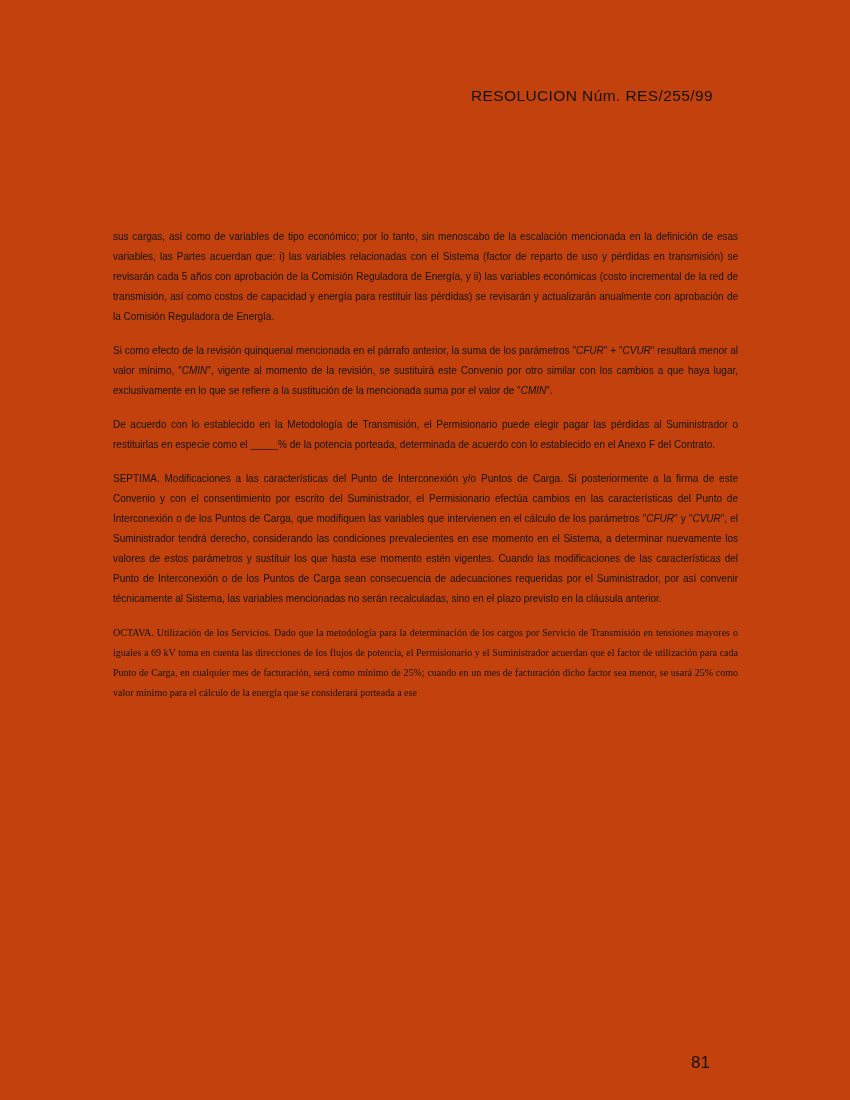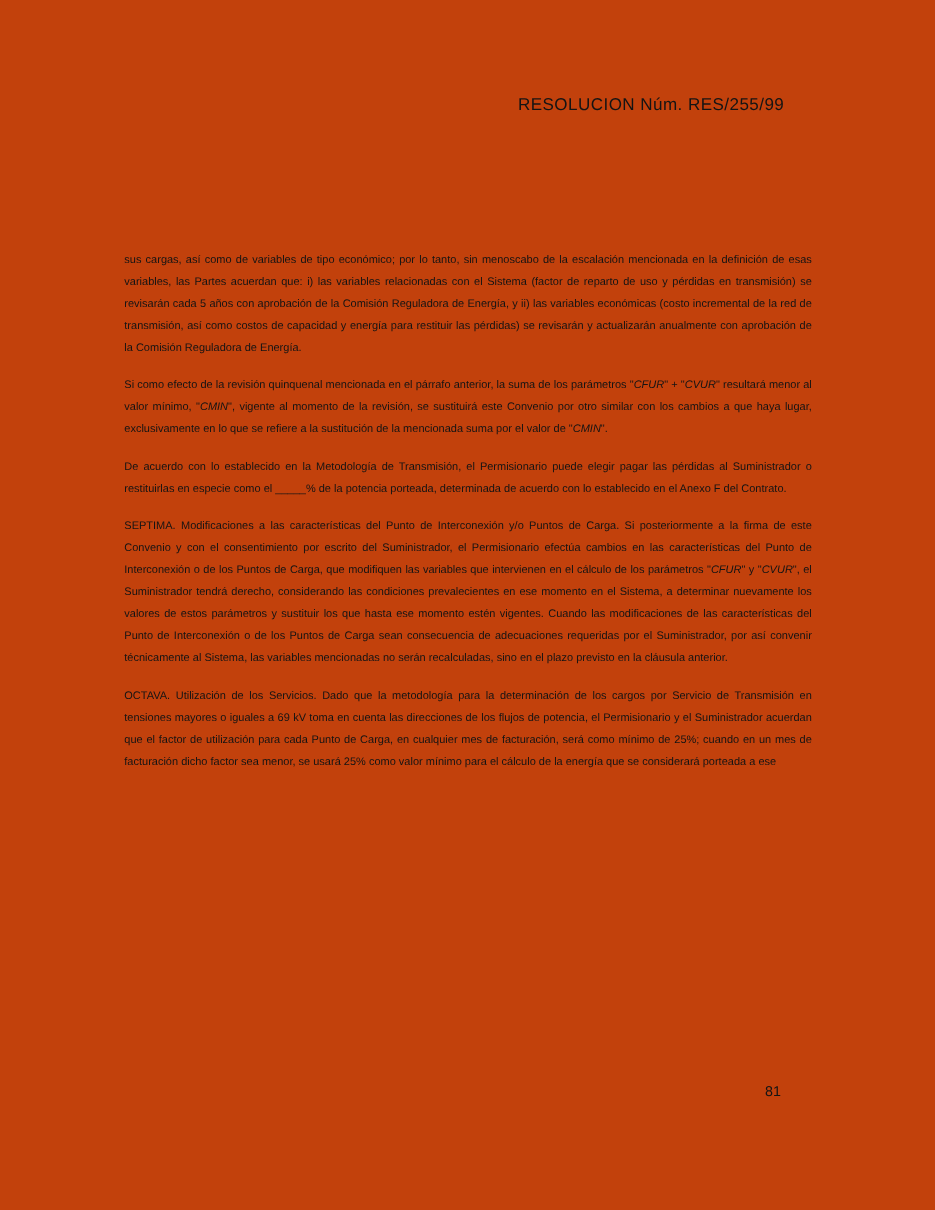--- a/index.html
+++ b/index.html
@@ -32,29 +32,30 @@
     font-size: 10px;
     line-height: 20px;
     text-align: justify;
   }
   .doc-body p.para {
     margin: 0 0 14px 0;
     padding: 0;
   }
   .doc-body p.para:last-child {
     margin-bottom: 16px;
+    font-family: Liberation Serif, serif;
   }
   .doc-body em {
     font-style: italic;
   }
   .page-number {
     position: absolute;
-    top: 984px;
+    top: 1053px;
     right: 140px;
-    font-size: 13px;
+    font-size: 17px;
     margin-left: 36px;
   }
 </style>
 </head>
 <body>
 
 <div class="page">
   <div class="doc-header">RESOLUCION Núm. RES/255/99</div>
 
   <div class="doc-body">

